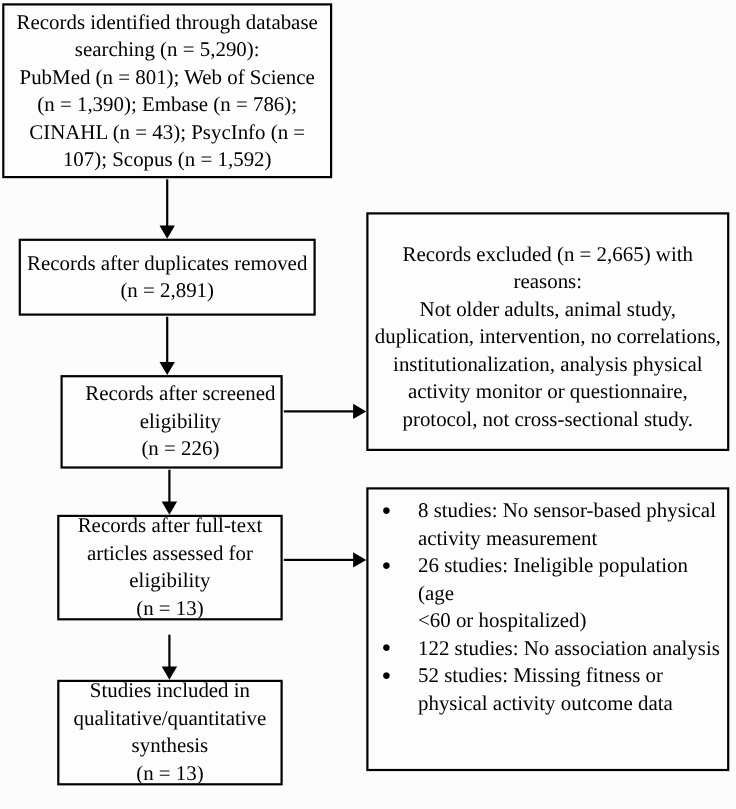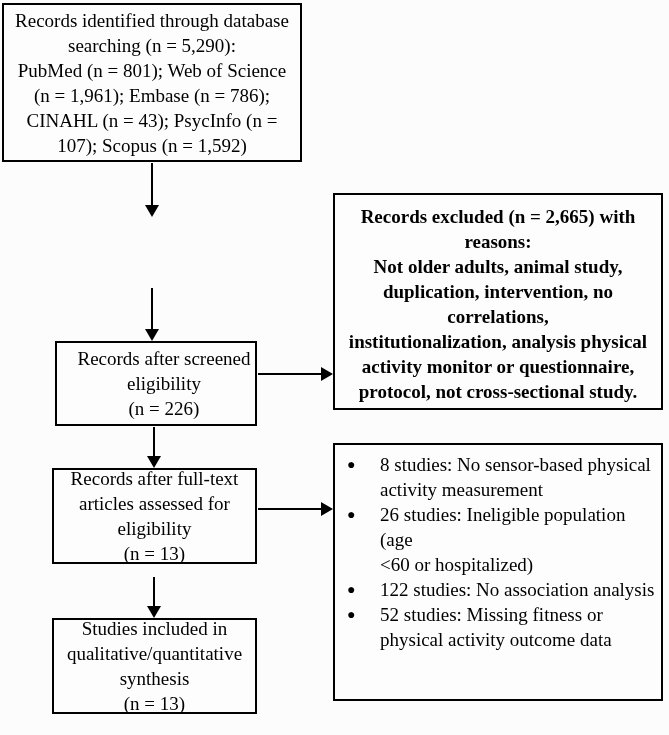--- a/index.html
+++ b/index.html
@@ -24,22 +24,21 @@
     font-size: 19px;
     line-height: 25px;
     text-align: center;
     white-space: pre-line;
     display: flex;
     align-items: center;
     justify-content: center;
     overflow: hidden;
   }
   .box.top-align {
-    align-items: flex-start;
-    font-weight: bold;
+    align-items: center;
   }
   #box-identified       { left: 2px;   top: 3px;   width: 300px; height: 159px; }
   #box-duplicates       { left: 17px;  top: 217px; width: 270px; height: 70px; }
   #box-excl-screening   { left: 333px; top: 193px; width: 330px; height: 217px; padding-top: 9px; }
   #box-screened         { left: 55px;  top: 341px; width: 202px; height: 85px; padding-left: 16px; }
   #box-fulltext         { left: 52px;  top: 468px; width: 205px; height: 96px; }
   #box-excl-fulltext    { left: 333px; top: 443px; width: 330px; height: 258px;
                           display: block; text-align: left; white-space: normal;
                           padding: 7px 2px 0 12px; }
   #box-included         { left: 52px;  top: 618px; width: 205px; height: 96px; }
@@ -79,25 +78,29 @@
 </style>
 </head>
 <body>
 
 <div id="canvas">
 
   <div class="box" id="box-identified">
     <span>Records identified through database
 searching (n = 5,290):
 PubMed (n = 801); Web of Science
-(n = 1,961); Embase (n = 786);
+(n = 1,390); Embase (n = 786);
 CINAHL (n = 43); PsycInfo (n =
 107); Scopus (n = 1,592)</span>
   </div>
 
+  <div class="box" id="box-duplicates">
+    <span>Records after duplicates removed
+(n = 2,891)</span>
+  </div>
 
   <div class="box top-align" id="box-excl-screening">
     <span>Records excluded (n = 2,665) with
 reasons:
 Not older adults, animal study,
 duplication, intervention, no correlations,
 institutionalization, analysis physical
 activity monitor or questionnaire,
 protocol, not cross-sectional study.</span>
   </div>

